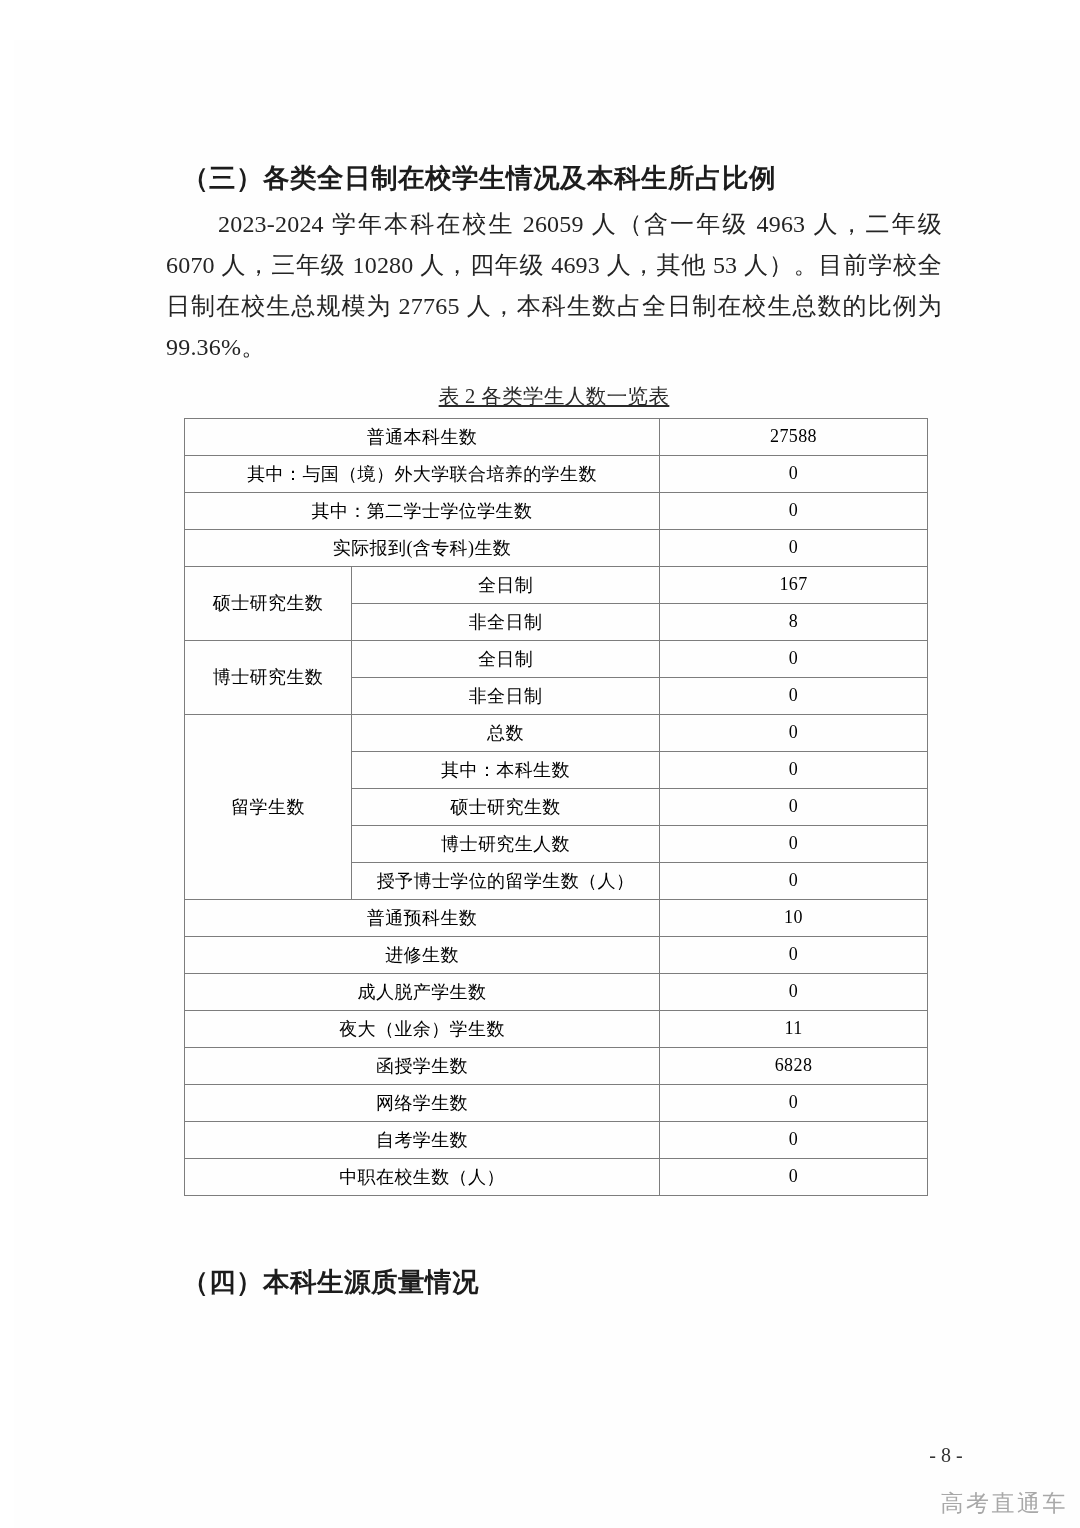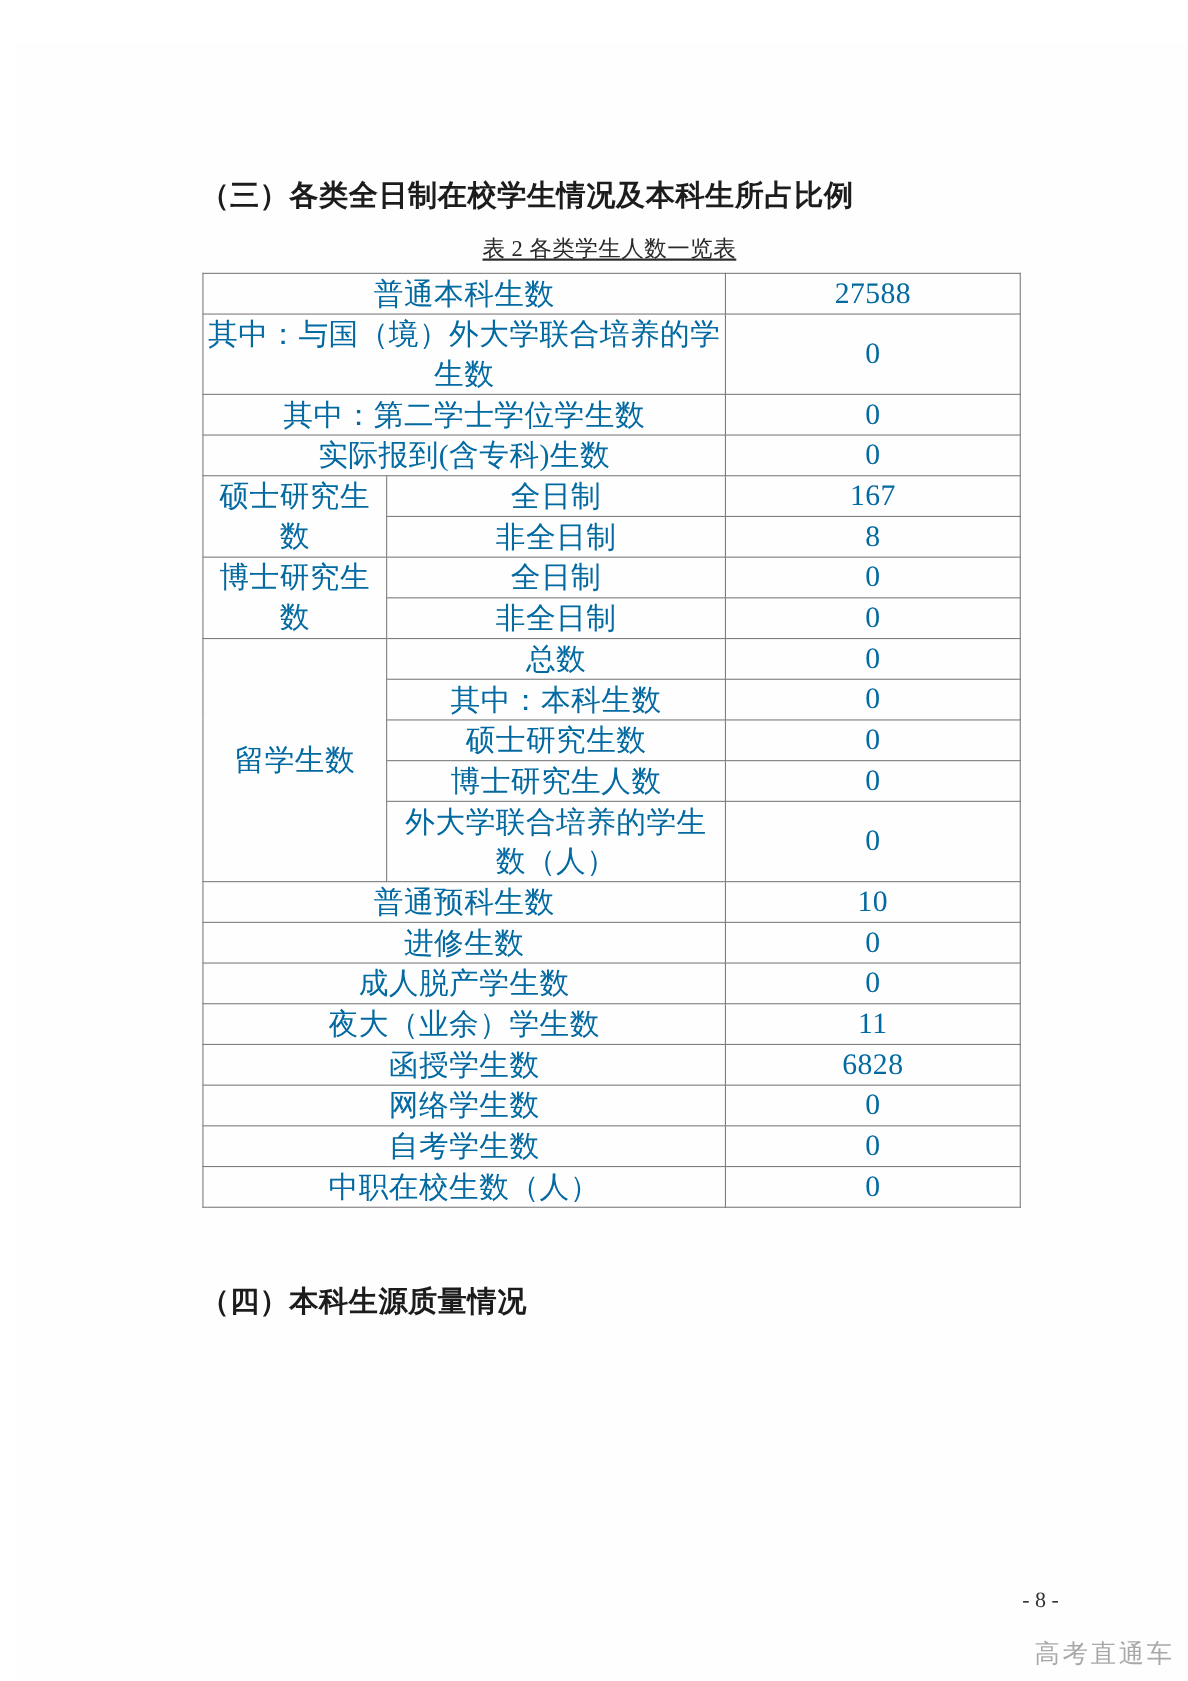--- a/index.html
+++ b/index.html
@@ -64,22 +64,22 @@
   }
 
   table.stu-table {
     border-collapse: collapse;
     width: 744px;
     margin-left: 18px;
     table-layout: fixed;
   }
   table.stu-table td {
     border: 1px solid #7d7d7d;
-    font-size: 27px;
-    color: #0369a1;
+    font-size: 18px;
+    color: #000000;
     text-align: center;
     vertical-align: middle;
     height: 36px;
     padding: 0 4px;
     letter-spacing: 0.4px;
   }
   table.stu-table .c-label  { width: 167px; }
   table.stu-table .c-mid    { width: 308px; }
   table.stu-table .c-val    { width: 268px; }
 
@@ -129,20 +129,21 @@
 </style>
 </head>
 <body>
 
 <div class="page">
 
   <div class="content">
 
     <h2 class="section-heading">（三）各类全日制在校学生情况及本科生所占比例</h2>
 
+    <p class="body-para">2023-2024 学年本科在校生 26059 人（含一年级 4963 人，二年级 6070 人，三年级 10280 人，四年级 4693 人，其他 53 人）。目前学校全日制在校生总规模为 27765 人，本科生数占全日制在校生总数的比例为 99.36%。</p>
 
     <div class="table-caption">表 2  各类学生人数一览表</div>
 
     <table class="stu-table">
       <colgroup>
         <col class="c-label">
         <col class="c-mid">
         <col class="c-val">
       </colgroup>
       <tbody>
@@ -198,21 +199,21 @@
         </tr>
         <tr>
           <td>硕士研究生数</td>
           <td>0</td>
         </tr>
         <tr>
           <td>博士研究生人数</td>
           <td>0</td>
         </tr>
         <tr>
-          <td>外大学联合培养的学生数（人）</td>
+          <td>授予博士学位的留学生数（人）</td>
           <td>0</td>
         </tr>
 
         <tr>
           <td colspan="2">普通预科生数</td>
           <td>10</td>
         </tr>
         <tr>
           <td colspan="2">进修生数</td>
           <td>0</td>

